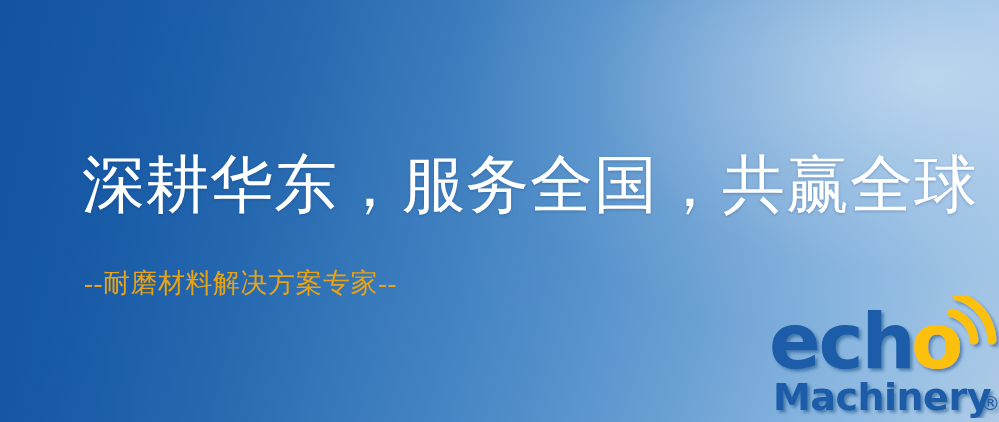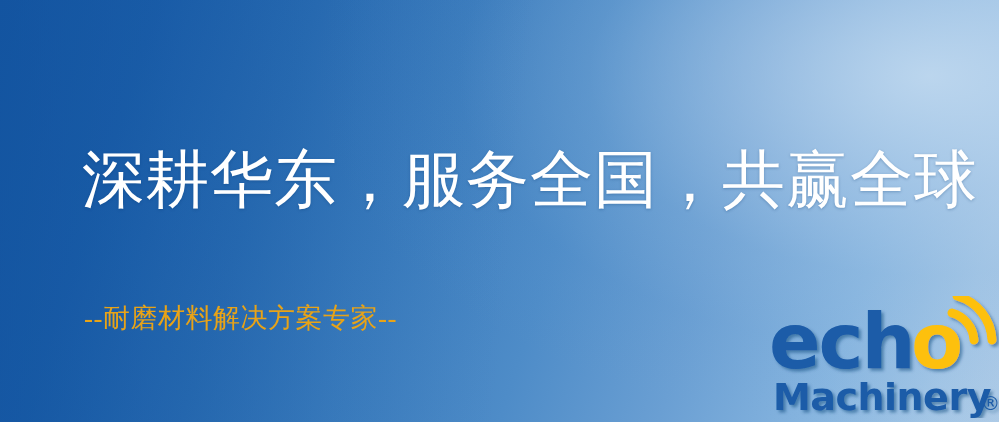--- a/index.html
+++ b/index.html
@@ -58,41 +58,40 @@
         rgba(22, 92, 168, 0.08) 36%,
         rgba(0, 0, 0, 0) 52%);
   }
 
   
   .headline {
     position: absolute;
     left: 82px;
     top: 148px;
     color: #ffffff;
-    font-family: Liberation Mono, monospace;
+    font-family: Liberation Serif, serif;
     font-size: 63px;
     font-weight: 400;
     line-height: 1.18;
     letter-spacing: 1px;
     white-space: nowrap;
     text-shadow: 0 1px 3px rgba(10, 55, 110, 0.30);
   }
 
   
   .subtitle {
     position: absolute;
     left: 84px;
     top: 265px;
     color: #e8a317;
     font-family: "Liberation Serif", "DejaVu Serif", serif;
     font-size: 27px;
     font-weight: 400;
     letter-spacing: 0.5px;
     white-space: nowrap;
-    margin-top: 35px;
   }
 
   
   .logo {
     position: absolute;
     left: 746px;
     top: 296px;
     width: 248px;
     height: 122px;
     margin-left: 23px;

